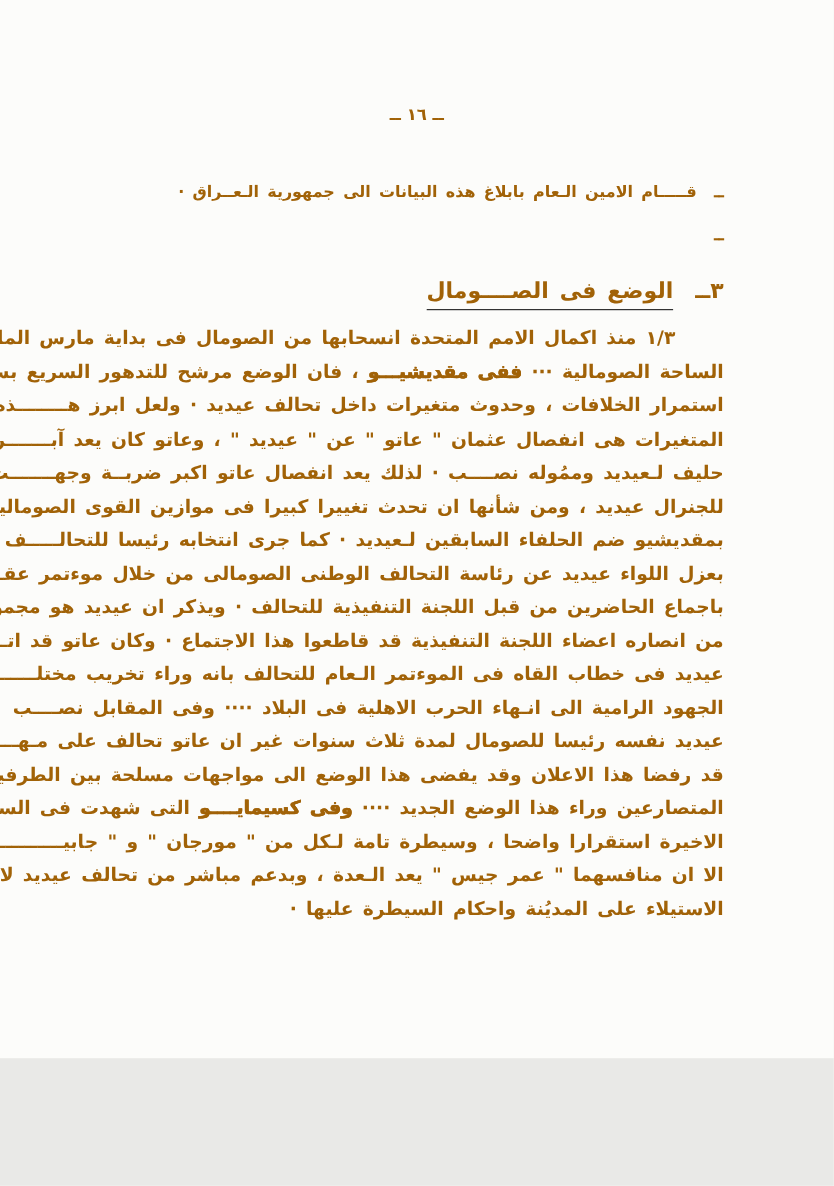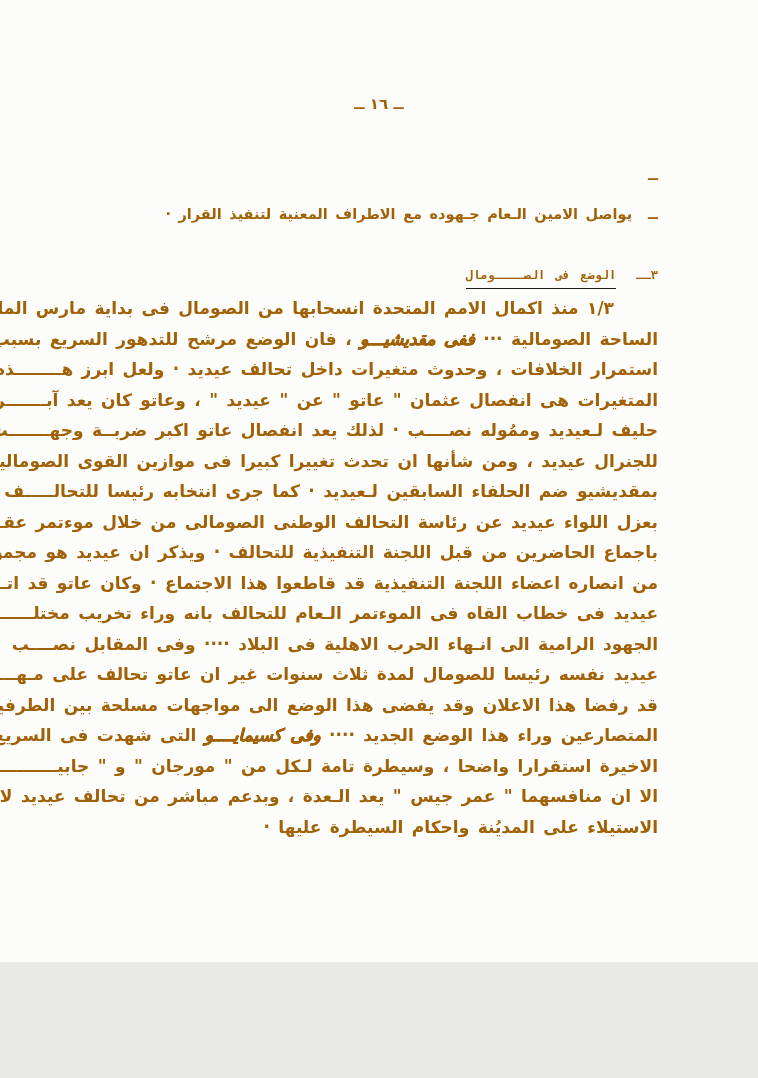--- a/index.html
+++ b/index.html
@@ -27,62 +27,60 @@
     position:absolute;top:162px;right:100px;left:95px;
     font-size:14.5px;
   }
   .bullet{
     display:flex;align-items:flex-start;
     gap:16px;
     line-height:26px;
     margin-bottom:13px;
     word-spacing:2.5px;
   }
-  .bullet .dash{flex:0 0 auto;}
+  .bullet .dash{flex:0 0 auto;font-family:Liberation Serif, serif;}
   .section{
-    position:absolute;top:268px;right:100px;
-    font-size:12px;
+    position:absolute;top:252px;right:100px;
+    font-size:20px;
     word-spacing:3px;
-    font-family:Liberation Mono, monospace;
   }
   .sec-num{margin-left:20px;}
   .sec-title{
     display:inline-block;
     border-bottom:1.8px solid #1c1c1c;
     padding-bottom:5px;
   }
   .para{
     position:absolute;top:293px;right:100px;left:95px;
     font-size:17px;
     line-height:30.5px;
     text-align:right;
     word-spacing:2.5px;
   }
   .line{white-space:nowrap;height:30.5px;}
   .line.first{padding-right:44px;}
   .xbold{
     -webkit-text-stroke:0.45px currentColor;
     text-shadow:0.4px 0 0 currentColor;
-    font-style:italic;
   }
 </style>
 </head>
 <body>
 
 <div class="page">
 
   <div class="pageno">ــ ١٦ ــ</div>
 
   <div class="bullets">
     <div class="bullet">
       <span class="dash">ــ</span>
+      <span>قـــــام الامين الـعام بابلاغ هذه البيانات الى جمهورية الـعــراق ·</span>
     </div>
     <div class="bullet">
       <span class="dash">ــ</span>
-      <span>يواصل الامين الـعام  جـهوده   مع الاطراف المعنية لتنفيذ القرار ·</span>
     </div>
   </div>
 
   <div class="section">
     <span class="sec-num">٣ــ</span><span class="sec-title">الوضع فى الصــــومال</span>
   </div>
 
   <div class="para">
     <div class="line first">١/٣    منذ اكمال الامم المتحدة انسحابها  من الصومال فى بداية مارس الماضى ، لم</div>
     <div class="line"><span>الساحة الصومالية ···   </span><span class="xbold">ففى مقديشيـــو</span><span> ، فان الوضع مرشح للتدهور السريع بسبب</span></div>

